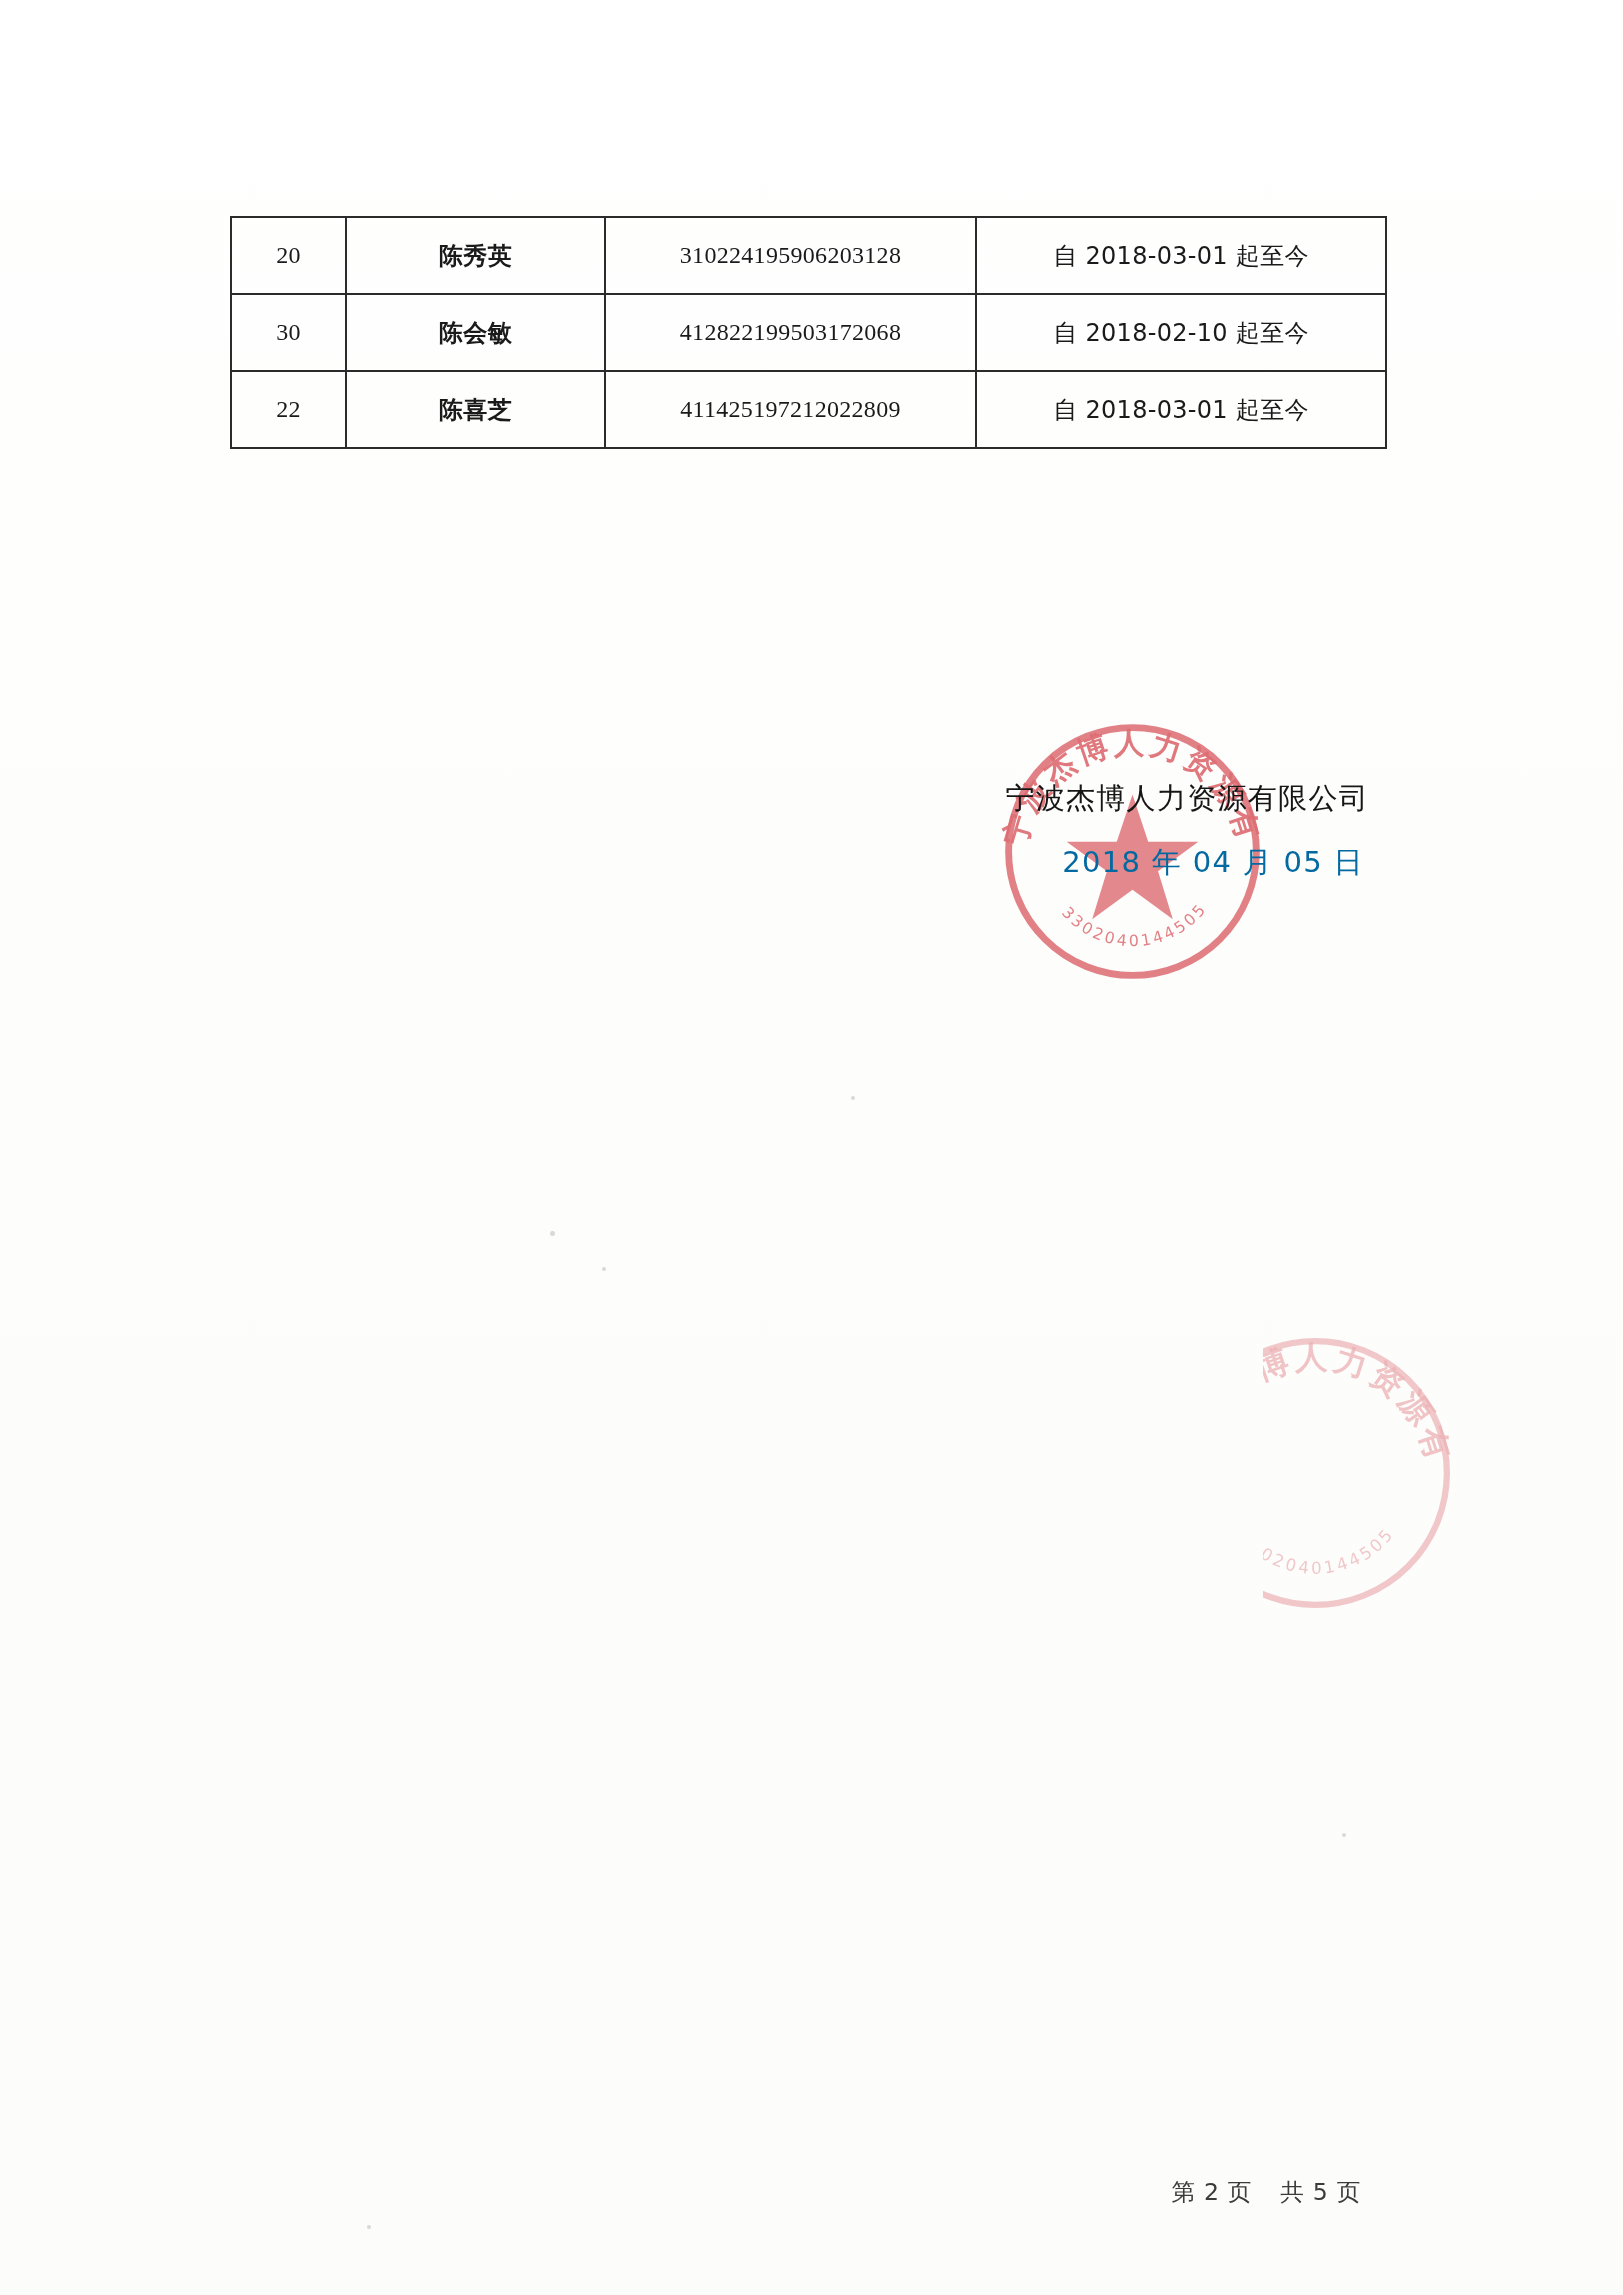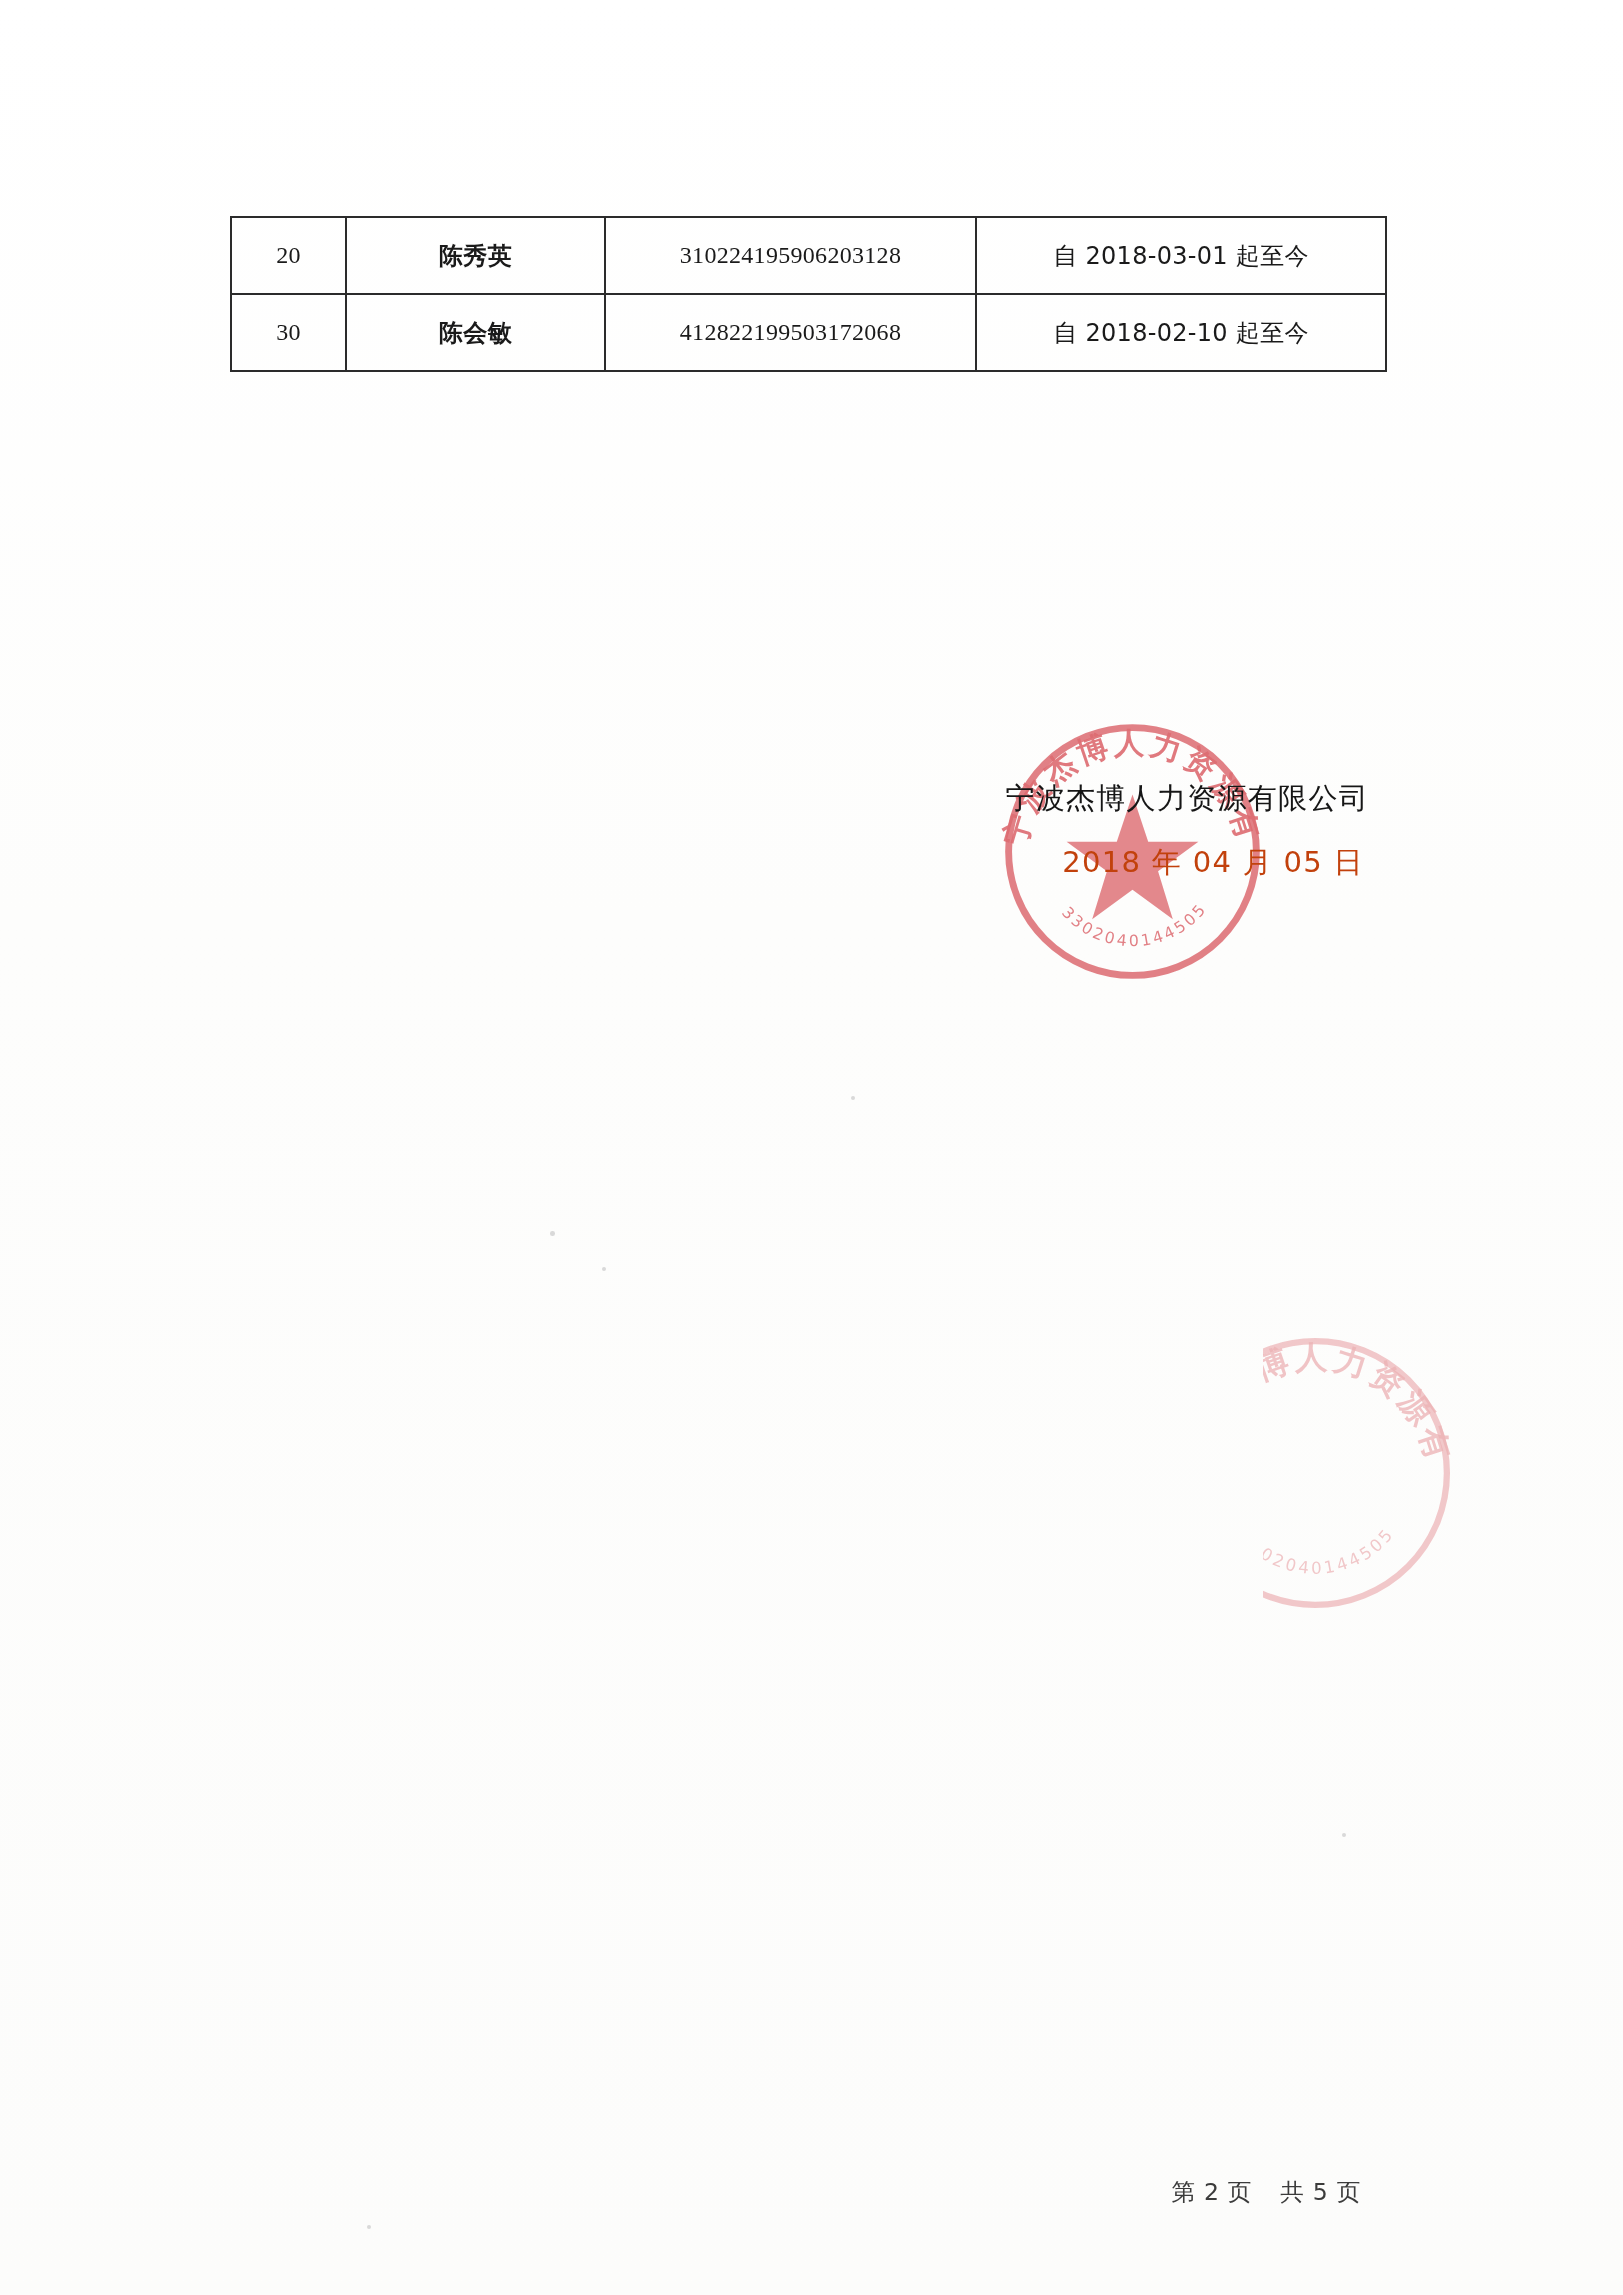--- a/index.html
+++ b/index.html
@@ -65,21 +65,21 @@
     font-size: 29px;
     letter-spacing: 1.3px;
     white-space: nowrap;
     color: #161616;
   }
   .sign-date {
     margin-top: 23.6px;
     font-size: 29px;
     letter-spacing: 1.3px;
     white-space: nowrap;
-    color: #c2410c;
+    color: #0369a1;
     margin-right: 5.2px;
   }
 
   
   .seal {
     position: absolute;
     left: 985px;
     top: 704px;
     width: 295px;
     height: 295px;
@@ -140,20 +140,26 @@
           <td class="c-name">陈秀英</td>
           <td class="c-id">310224195906203128</td>
           <td class="c-period">自 2018-03-01 起至今</td>
         </tr>
         <tr>
           <td class="c-index">30</td>
           <td class="c-name">陈会敏</td>
           <td class="c-id">412822199503172068</td>
           <td class="c-period">自 2018-02-10 起至今</td>
         </tr>
+        <tr>
+          <td class="c-index">22</td>
+          <td class="c-name">陈喜芝</td>
+          <td class="c-id">411425197212022809</td>
+          <td class="c-period">自 2018-03-01 起至今</td>
+        </tr>
       </tbody>
     </table>
   </div>
 
   <div class="seal">
     <svg class="seal-svg" viewBox="0 0 300 300" xmlns="http://www.w3.org/2000/svg">
       <defs>
         <path id="sealArcTop" d="M 40,160 A 110,110 0 0 1 260,160" fill="none"></path>
         <path id="sealArcBottom" d="M 58,175 A 95,95 0 0 0 242,175" fill="none"></path>
       </defs>

